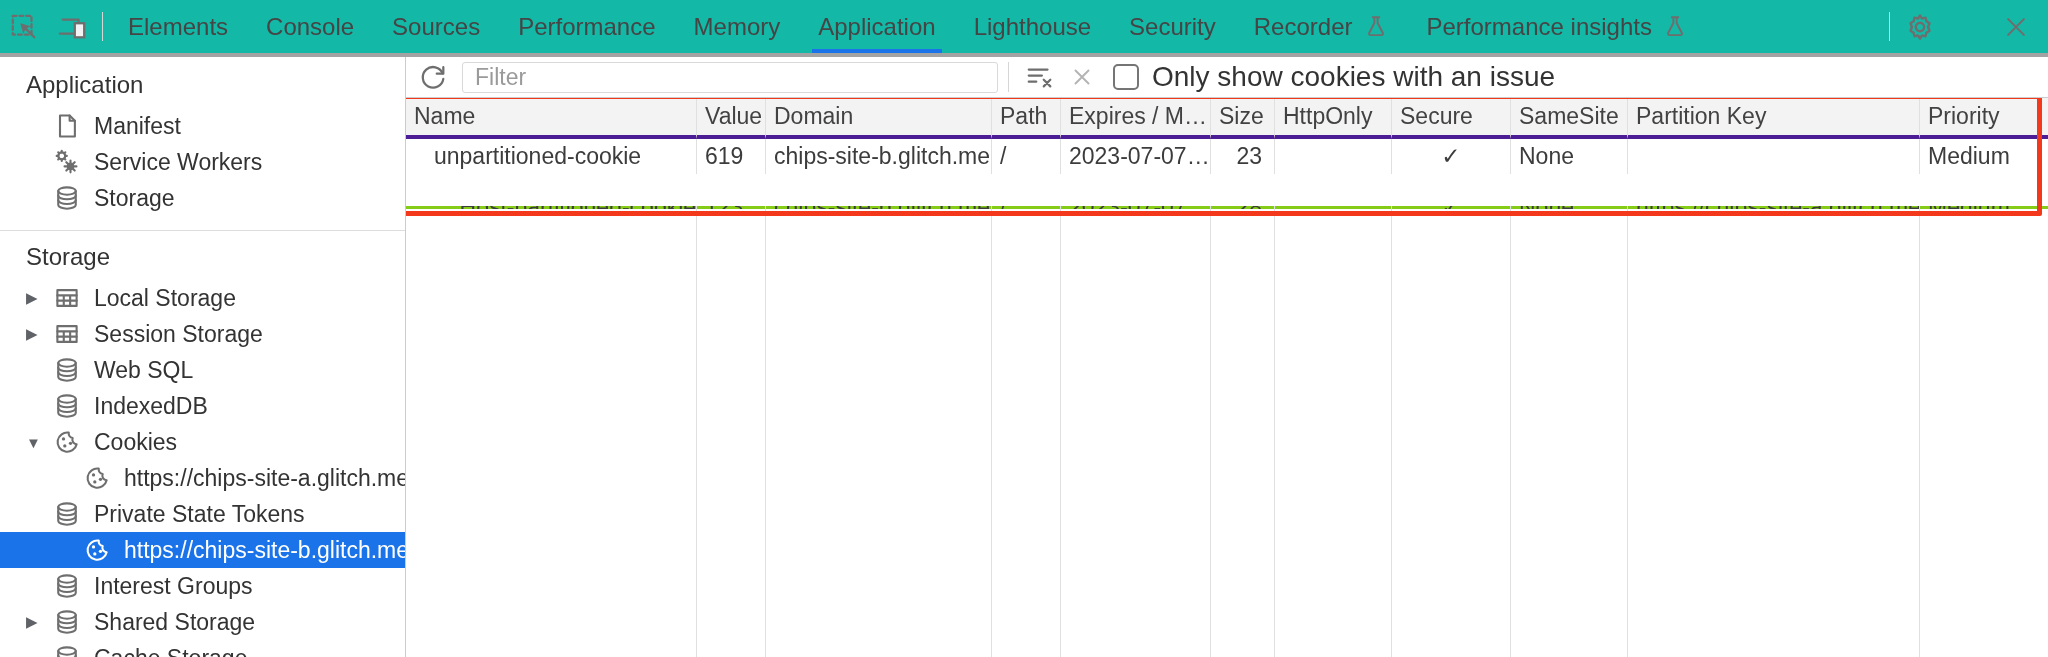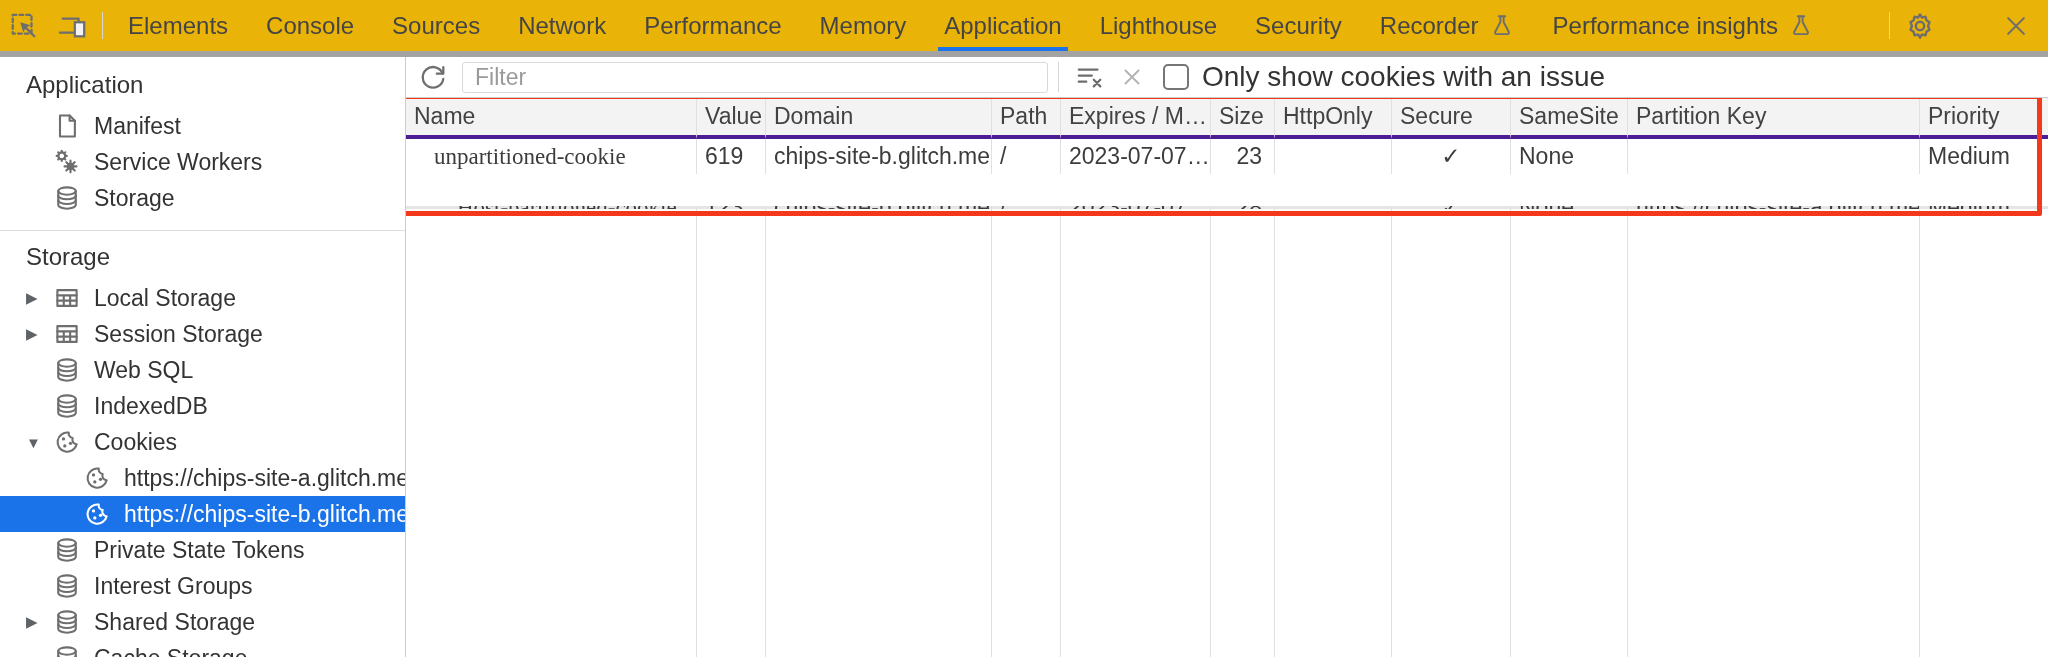--- a/index.html
+++ b/index.html
@@ -5,21 +5,21 @@
   * { box-sizing: border-box; }
   html,body { margin:0; padding:0; }
   body {
     font-family: "Liberation Sans", sans-serif;
     background:#fff; color:#333;
   }
   .devtools { width:2048px; height:657px; overflow:hidden; background:#fff; position:relative; }
 
   
   .tabbar {
-    height:57px; background:#eab308; border-bottom:6px solid #a3a3a3;
+    height:57px; background:#14b8a6; border-bottom:4px solid #a3a3a3;
     display:flex; align-items:stretch; white-space:nowrap;
   }
   .tb-btn {
     width:48px; display:flex; align-items:center; justify-content:center;
     color:#6e6e6e; background:none; border:none; padding:0; cursor:pointer; flex:none;
   }
   .vsep { width:1px; background:#d6d6d6; margin:12px 6px; flex:none; }
   .tabs { display:flex; align-items:stretch; flex:1 1 auto; min-width:0; }
   .tab {
     display:flex; align-items:center; padding:0 19px; font-size:24px; color:#454545;
@@ -52,21 +52,21 @@
   
   .main { flex:1 1 auto; min-width:0; display:flex; flex-direction:column; position:relative; }
   .toolbar {
     height:41px; flex:none; display:flex; align-items:center; border-bottom:1px solid #ccc;
     background:#fff; padding-left:6px;
   }
   .tool-ic { width:42px; height:36px; display:flex; align-items:center; justify-content:center;
     color:#6e6e6e; background:none; border:none; padding:0; cursor:pointer; flex:none; }
   .tool-ic.dim { color:#b4b4b4; }
   .filter-input {
-    width:586px; height:31px; border:1px solid #d9d9d9; border-radius:3px; margin-left:8px;
+    width:536px; height:31px; border:1px solid #d9d9d9; border-radius:3px; margin-left:8px;
     padding:0 12px; font-size:23px; color:#333; font-family:"Liberation Sans",sans-serif; outline:none;
   }
   .filter-input::placeholder { color:#9a9a9a; }
   .checkbox {
     width:26px; height:26px; border:2px solid #757575; border-radius:5px; background:#fff;
     margin:0 13px 0 10px; flex:none; cursor:pointer;
   }
   .cb-label { font-size:28px; color:#333; cursor:pointer; }
 
   
@@ -76,22 +76,22 @@
     grid-template-columns:291px 69px 226px 69px 150px 64px 117px 119px 117px 292px minmax(0,1fr);
     grid-template-rows:41px 35px 35px 1fr;
     font-size:23px; color:#3c3c3c;
   }
   .cell {
     border-right:1px solid #e0e0e0; display:flex; align-items:center;
     padding:0 8px; white-space:nowrap; overflow:hidden;
   }
   .cell.lastcol { border-right:none; }
   .hcell { background:#f3f3f3; border-bottom:4px solid #4c1d95; color:#424242; cursor:pointer; }
-  .r2 { background:#e5e5e5;margin-top:32px; }
-  .cell.indent1 { padding-left:28px;font-family:Liberation Serif, serif; }
+  .r2 { background:#84cc16;margin-top:32px; }
+  .cell.indent1 { padding-left:28px; }
   .cell.num { justify-content:flex-end; padding-right:12px; }
   .cell.center { justify-content:center; }
   .red-box {
     position:absolute; top:-4px; left:-5px; right:6px; height:122px;
     border:5px solid #f4381b; border-radius:2px; pointer-events:none; z-index:5;
   }
 
   svg { display:block; }
   .st { stroke:currentColor; fill:none; stroke-width:2.4; stroke-linecap:round; stroke-linejoin:round; }
   .fl { fill:currentColor; stroke:none; }
@@ -127,23 +127,20 @@
       <div class="tab">
           <span>Elements</span>
         </div>
       <div class="tab">
           <span>Console</span>
         </div>
       <div class="tab">
           <span>Sources</span>
         </div>
       <div class="tab">
-          <span>Network</span>
-        </div>
-      <div class="tab">
           <span>Performance</span>
         </div>
       <div class="tab">
           <span>Memory</span>
         </div>
       <div class="tab selected">
           <span>Application</span>
         </div>
       <div class="tab">
           <span>Lighthouse</span>
@@ -306,44 +303,44 @@
           <svg width="28" height="28" viewBox="0 0 32 32">
             <path class="st" d="M27 18.5 A11 11 0 1 1 18 5.3 a5.5 5.5 0 0 0 4.5 6.2 a5 5 0 0 0 4.5 7z"></path>
             <circle class="fl" cx="12" cy="12.5" r="1.9"></circle>
             <circle class="fl" cx="13.5" cy="20.5" r="1.9"></circle>
             <circle class="fl" cx="20" cy="17.5" r="1.9"></circle>
           </svg>
         </span>
         <span class="tlabel">https://chips-site-a.glitch.me</span>
       </div>
 
+      <div class="tree-item">
+        <span class="arrow"></span>
+        <span class="ticon">
+          <svg width="28" height="28" viewBox="0 0 32 32">
+            <ellipse class="st" cx="16" cy="8" rx="10" ry="4.2"></ellipse>
+            <path class="st" d="M6 8 v16 c0 2.3 4.5 4.2 10 4.2 s10-1.9 10-4.2 V8"></path>
+            <path class="st" d="M6 13.3 c0 2.3 4.5 4.2 10 4.2 s10-1.9 10-4.2"></path>
+            <path class="st" d="M6 18.6 c0 2.3 4.5 4.2 10 4.2 s10-1.9 10-4.2"></path>
+          </svg>
+        </span>
+        <span class="tlabel">Private State Tokens</span>
+      </div>
+
       <div class="tree-item child selected">
         <span class="arrow"></span>
         <span class="ticon">
           <svg width="28" height="28" viewBox="0 0 32 32">
             <path class="st" d="M27 18.5 A11 11 0 1 1 18 5.3 a5.5 5.5 0 0 0 4.5 6.2 a5 5 0 0 0 4.5 7z"></path>
             <circle class="fl" cx="12" cy="12.5" r="1.9"></circle>
             <circle class="fl" cx="13.5" cy="20.5" r="1.9"></circle>
             <circle class="fl" cx="20" cy="17.5" r="1.9"></circle>
           </svg>
         </span>
         <span class="tlabel">https://chips-site-b.glitch.me</span>
-      </div>
-
-      <div class="tree-item">
-        <span class="arrow"></span>
-        <span class="ticon">
-          <svg width="28" height="28" viewBox="0 0 32 32">
-            <ellipse class="st" cx="16" cy="8" rx="10" ry="4.2"></ellipse>
-            <path class="st" d="M6 8 v16 c0 2.3 4.5 4.2 10 4.2 s10-1.9 10-4.2 V8"></path>
-            <path class="st" d="M6 13.3 c0 2.3 4.5 4.2 10 4.2 s10-1.9 10-4.2"></path>
-            <path class="st" d="M6 18.6 c0 2.3 4.5 4.2 10 4.2 s10-1.9 10-4.2"></path>
-          </svg>
-        </span>
-        <span class="tlabel">Private State Tokens</span>
       </div>
 
       <div class="tree-item">
         <span class="arrow"></span>
         <span class="ticon">
           <svg width="28" height="28" viewBox="0 0 32 32">
             <ellipse class="st" cx="16" cy="8" rx="10" ry="4.2"></ellipse>
             <path class="st" d="M6 8 v16 c0 2.3 4.5 4.2 10 4.2 s10-1.9 10-4.2 V8"></path>
             <path class="st" d="M6 13.3 c0 2.3 4.5 4.2 10 4.2 s10-1.9 10-4.2"></path>
             <path class="st" d="M6 18.6 c0 2.3 4.5 4.2 10 4.2 s10-1.9 10-4.2"></path>

